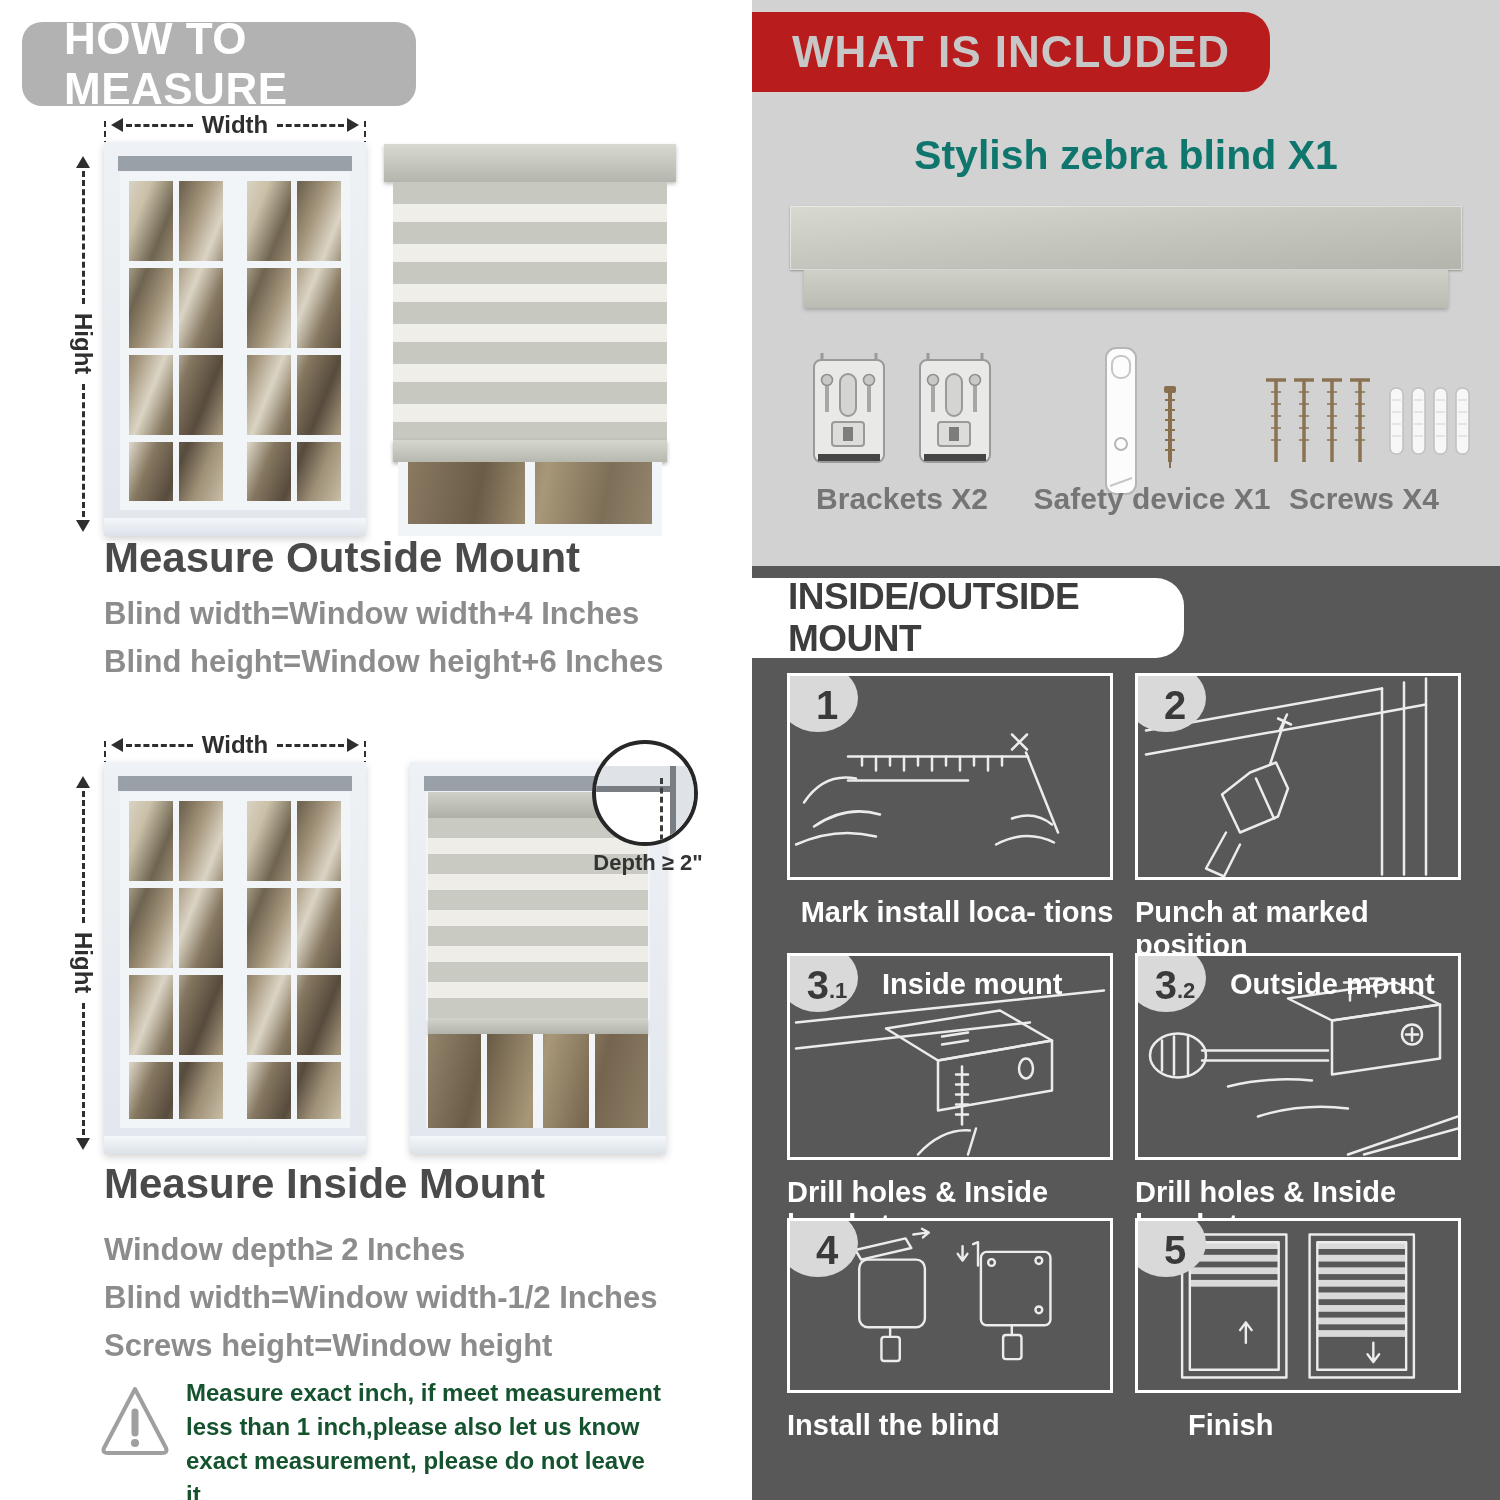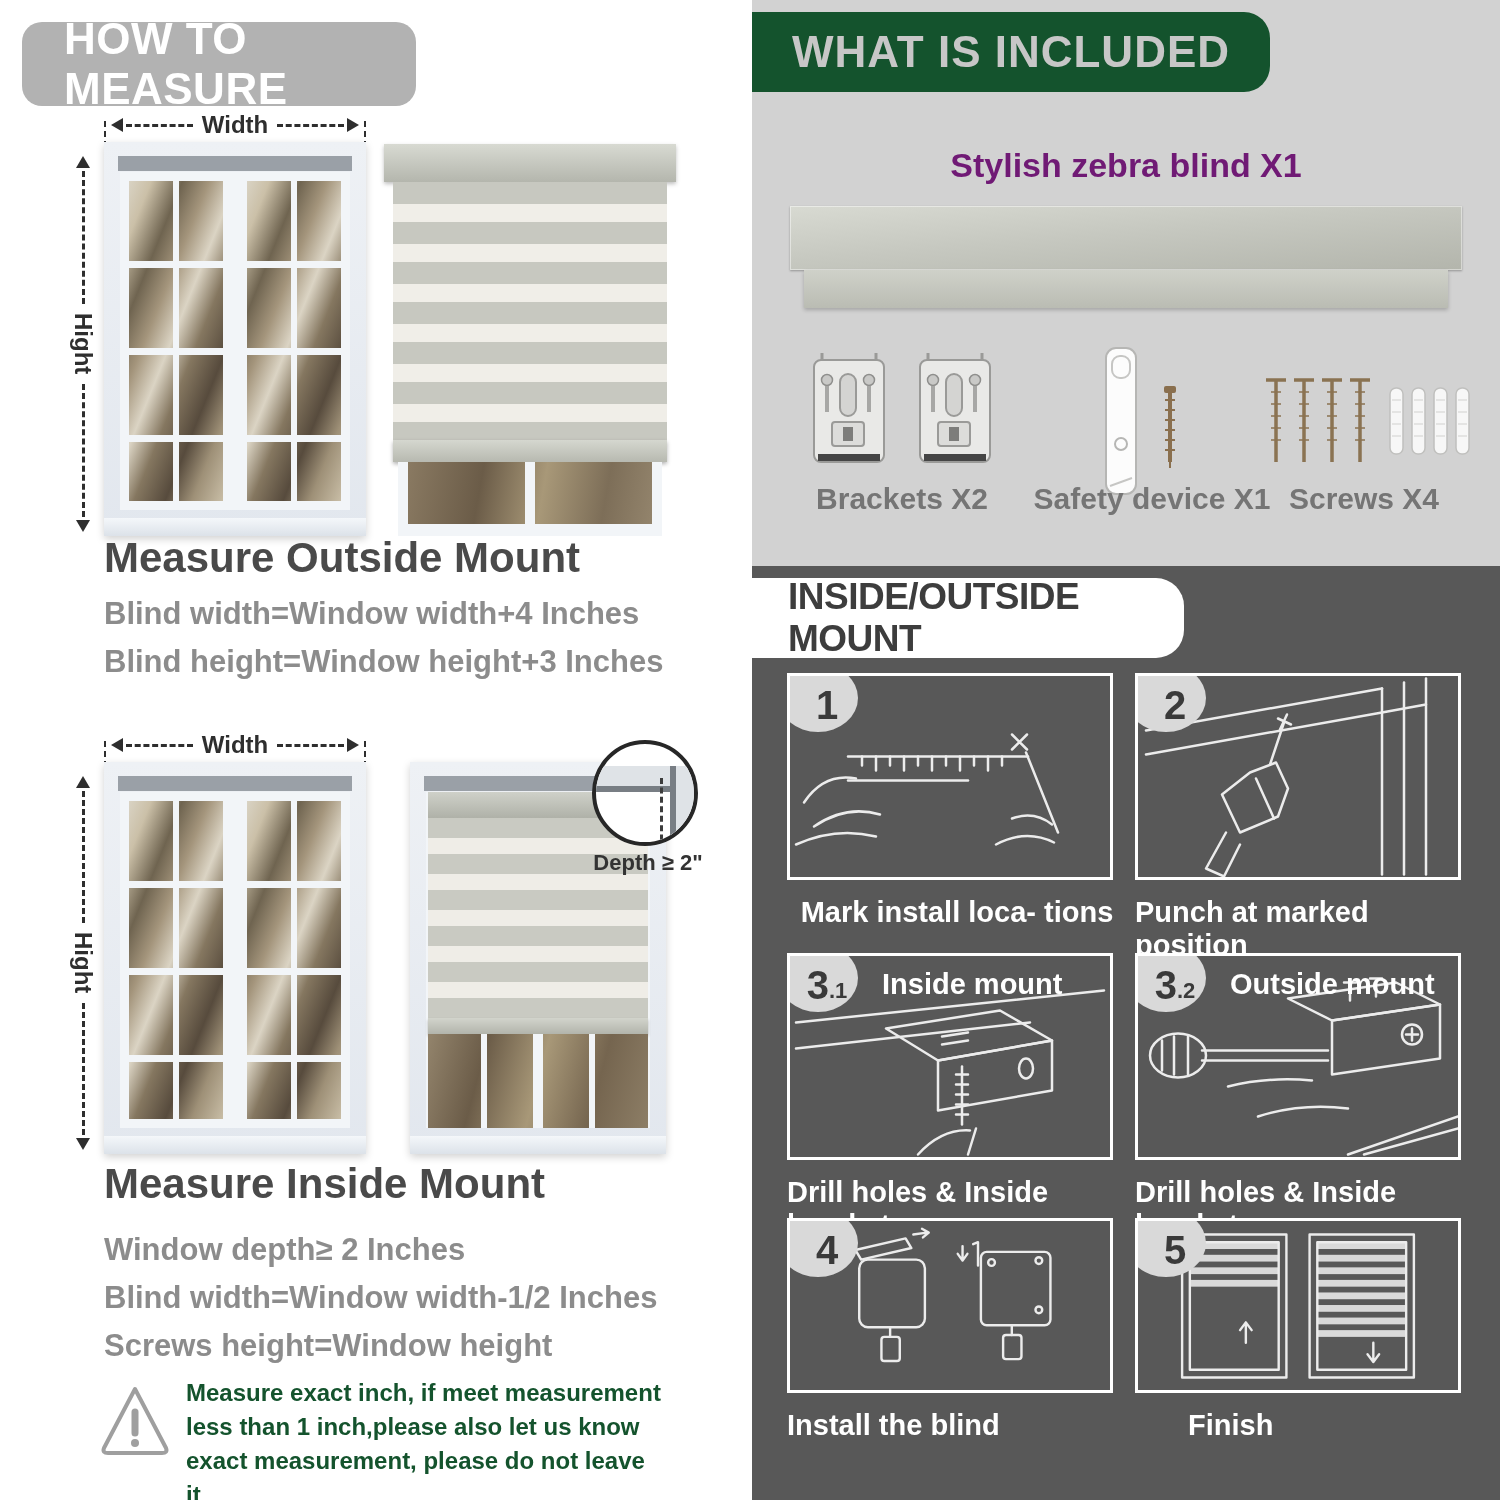--- a/index.html
+++ b/index.html
@@ -77,25 +77,25 @@
 
   .section-title { position:absolute; font-size:42px; font-weight:bold; color:#4a4a4a; }
   .spec-line { position:absolute; font-size:31px; font-weight:bold; color:#8c8c8c; }
 
   .warning-icon { position:absolute; }
   .warning-text { position:absolute; width:478px; font-size:24px; font-weight:bold;
     color:#14532d; line-height:34px; }
 
   
   .included-panel { position:absolute; left:752px; top:0; width:748px; height:566px; background:#d2d2d2; }
-  .included-header { position:absolute; left:0; top:12px; width:518px; height:80px; background:#14532d;
+  .included-header { position:absolute; left:0; top:12px; width:518px; height:80px; background:#b91c1c;
     border-radius:0 26px 26px 0; display:flex; align-items:center; padding-left:40px;
     color:#c7c7c7; font-size:44px; font-weight:bold; letter-spacing:1px; }
-  .product-label { position:absolute; top:146px; left:0; width:100%; text-align:center;
-    font-size:34px; font-weight:bold; color:#701a75; }
+  .product-label { position:absolute; top:132px; left:0; width:100%; text-align:center;
+    font-size:41px; font-weight:bold; color:#0f766e; }
   .headrail-main { position:absolute; left:38px; top:206px; width:672px; height:64px;
     background:linear-gradient(175deg,#d8dad2 0%,#c6c8c0 45%,#b3b5ac 100%);
     box-shadow:inset 0 0 0 1px rgba(255,255,255,.45), 0 1px 2px rgba(0,0,0,.3); }
   .headrail-sub { position:absolute; left:52px; top:270px; width:644px; height:38px;
     background:linear-gradient(#cfd1c9,#babcb3); box-shadow:0 2px 4px rgba(0,0,0,.22); }
   .item-icons { position:absolute; }
   .item-label { position:absolute; top:482px; text-align:center; font-size:30px; font-weight:bold; color:#757575; }
 
   
   .mount-panel { position:absolute; left:752px; top:566px; width:748px; height:934px; background:#585858; }
@@ -150,21 +150,21 @@
     <div class="zb-head"></div>
     <div class="zb-shade"></div>
     <div class="zb-rail"></div>
     <div class="zb-glimpse">
       <div class="glimpse-glass"></div>
     </div>
   </div>
 
   <div class="section-title" style="left:104px; top:534px;">Measure Outside Mount</div>
   <div class="spec-line" style="left:104px; top:596px;">Blind width=Window width+4 Inches</div>
-  <div class="spec-line" style="left:104px; top:644px;">Blind height=Window height+3 Inches</div>
+  <div class="spec-line" style="left:104px; top:644px;">Blind height=Window height+6 Inches</div>
 
   <div class="warrow" style="left:104px; top:732px; width:262px;">
     <span class="ah ah-l"></span>
     <span class="dash"></span>
     <span class="measure-label">Width</span>
     <span class="dash"></span>
     <span class="ah ah-r"></span>
     <span class="tick tick-l"></span>
     <span class="tick tick-r"></span>
   </div>

